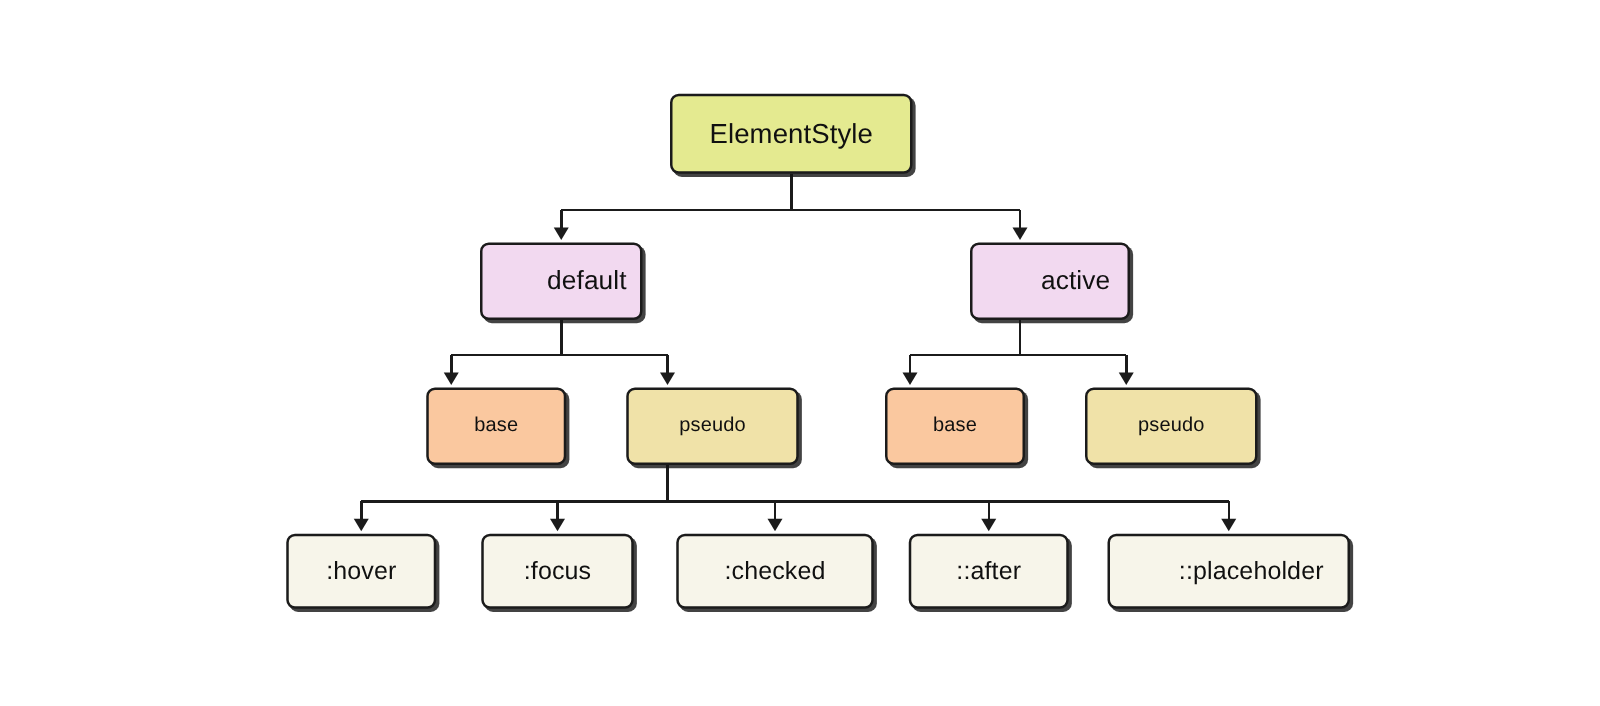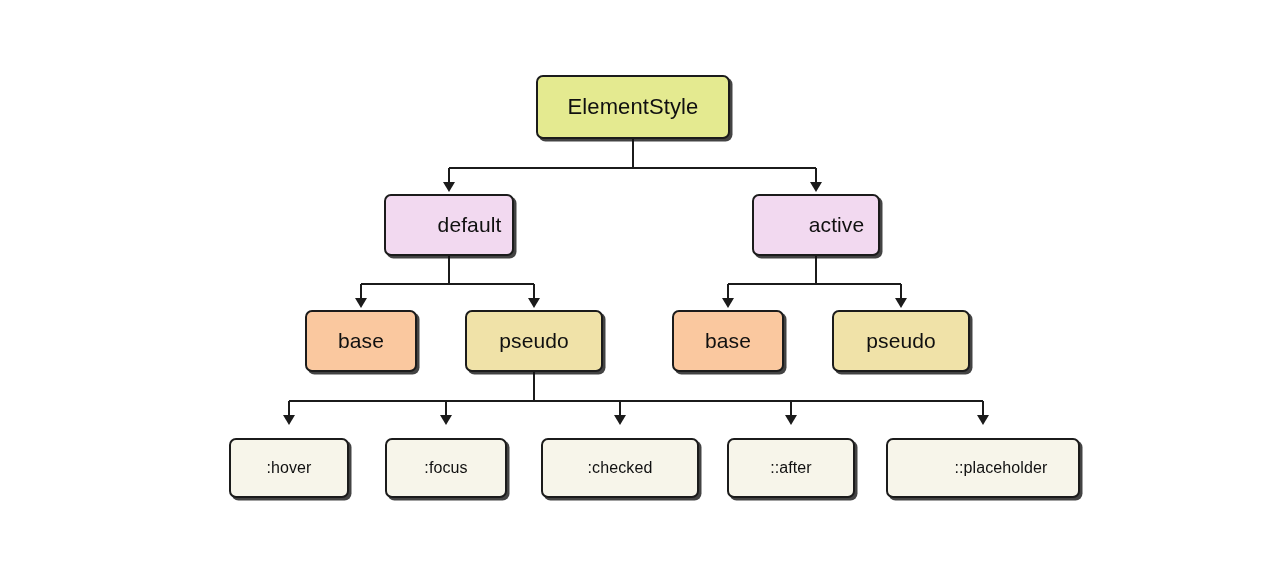--- a/index.html
+++ b/index.html
@@ -18,22 +18,22 @@
     border:2px solid #1b1b1b;
     border-radius:7px;
     color:#101010;
     letter-spacing:.1px;
     white-space:nowrap;
     box-shadow:2.5px 2.5px 0 rgba(20,20,20,.80);
     z-index:2;
   }
   .lvl0{font-size:22px;}
   .lvl1{font-size:21px;padding-left:41px;}
-  .lvl2{font-size:21px;}
-  .lvl3{font-size:16px;margin-top:11px;}
+  .lvl2{font-size:16px;margin-left:36px;}
+  .lvl3{font-size:20px;}
 </style>
 </head>
 <body>
 
 <div id="stage">
   <svg id="edges" viewBox="0 0 1280 565" preserveAspectRatio="none">
       <g>
         <line x1="633" y1="139" x2="633" y2="168" stroke="#1b1b1b" stroke-width="2" shape-rendering="crispEdges"></line>
         <line x1="449" y1="168" x2="816" y2="168" stroke="#1b1b1b" stroke-width="2" shape-rendering="crispEdges"></line>
         <line x1="449" y1="168" x2="449" y2="183" stroke="#1b1b1b" stroke-width="2" shape-rendering="crispEdges"></line>
@@ -71,21 +71,21 @@
         <line x1="983" y1="401" x2="983" y2="416" stroke="#1b1b1b" stroke-width="2" shape-rendering="crispEdges"></line>
         <polygon points="977,415 989,415 983,425" fill="#1b1b1b"></polygon>
       </g>
     </svg>
 <div class="node lvl0" style="left: 536px; top: 75px; width: 194px; height: 64px; background: rgb(228, 234, 144);">
       <span>ElementStyle</span>
     </div>
     <div class="node lvl1" style="left: 384px; top: 194px; width: 130px; height: 62px; background: rgb(242, 217, 240);">
       <span>default</span>
     </div>
-    <div class="node lvl1" style="left: 752px; top: 194px; width: 128px; height: 62px; background: rgb(242, 217, 240); align-items: center;">
+    <div class="node lvl1" style="left: 776px; top: 194px; width: 128px; height: 62px; background: rgb(242, 217, 240); align-items: center;">
       <span>active</span>
     </div>
     <div class="node lvl2" style="left: 305px; top: 310px; width: 112px; height: 62px; background: rgb(250, 200, 159);">
       <span>base</span>
     </div>
     <div class="node lvl2" style="left: 465px; top: 310px; width: 138px; height: 62px; background: rgb(240, 226, 168);">
       <span>pseudo</span>
     </div>
     <div class="node lvl2" style="left: 672px; top: 310px; width: 112px; height: 62px; background: rgb(250, 200, 159);">
       <span>base</span>

